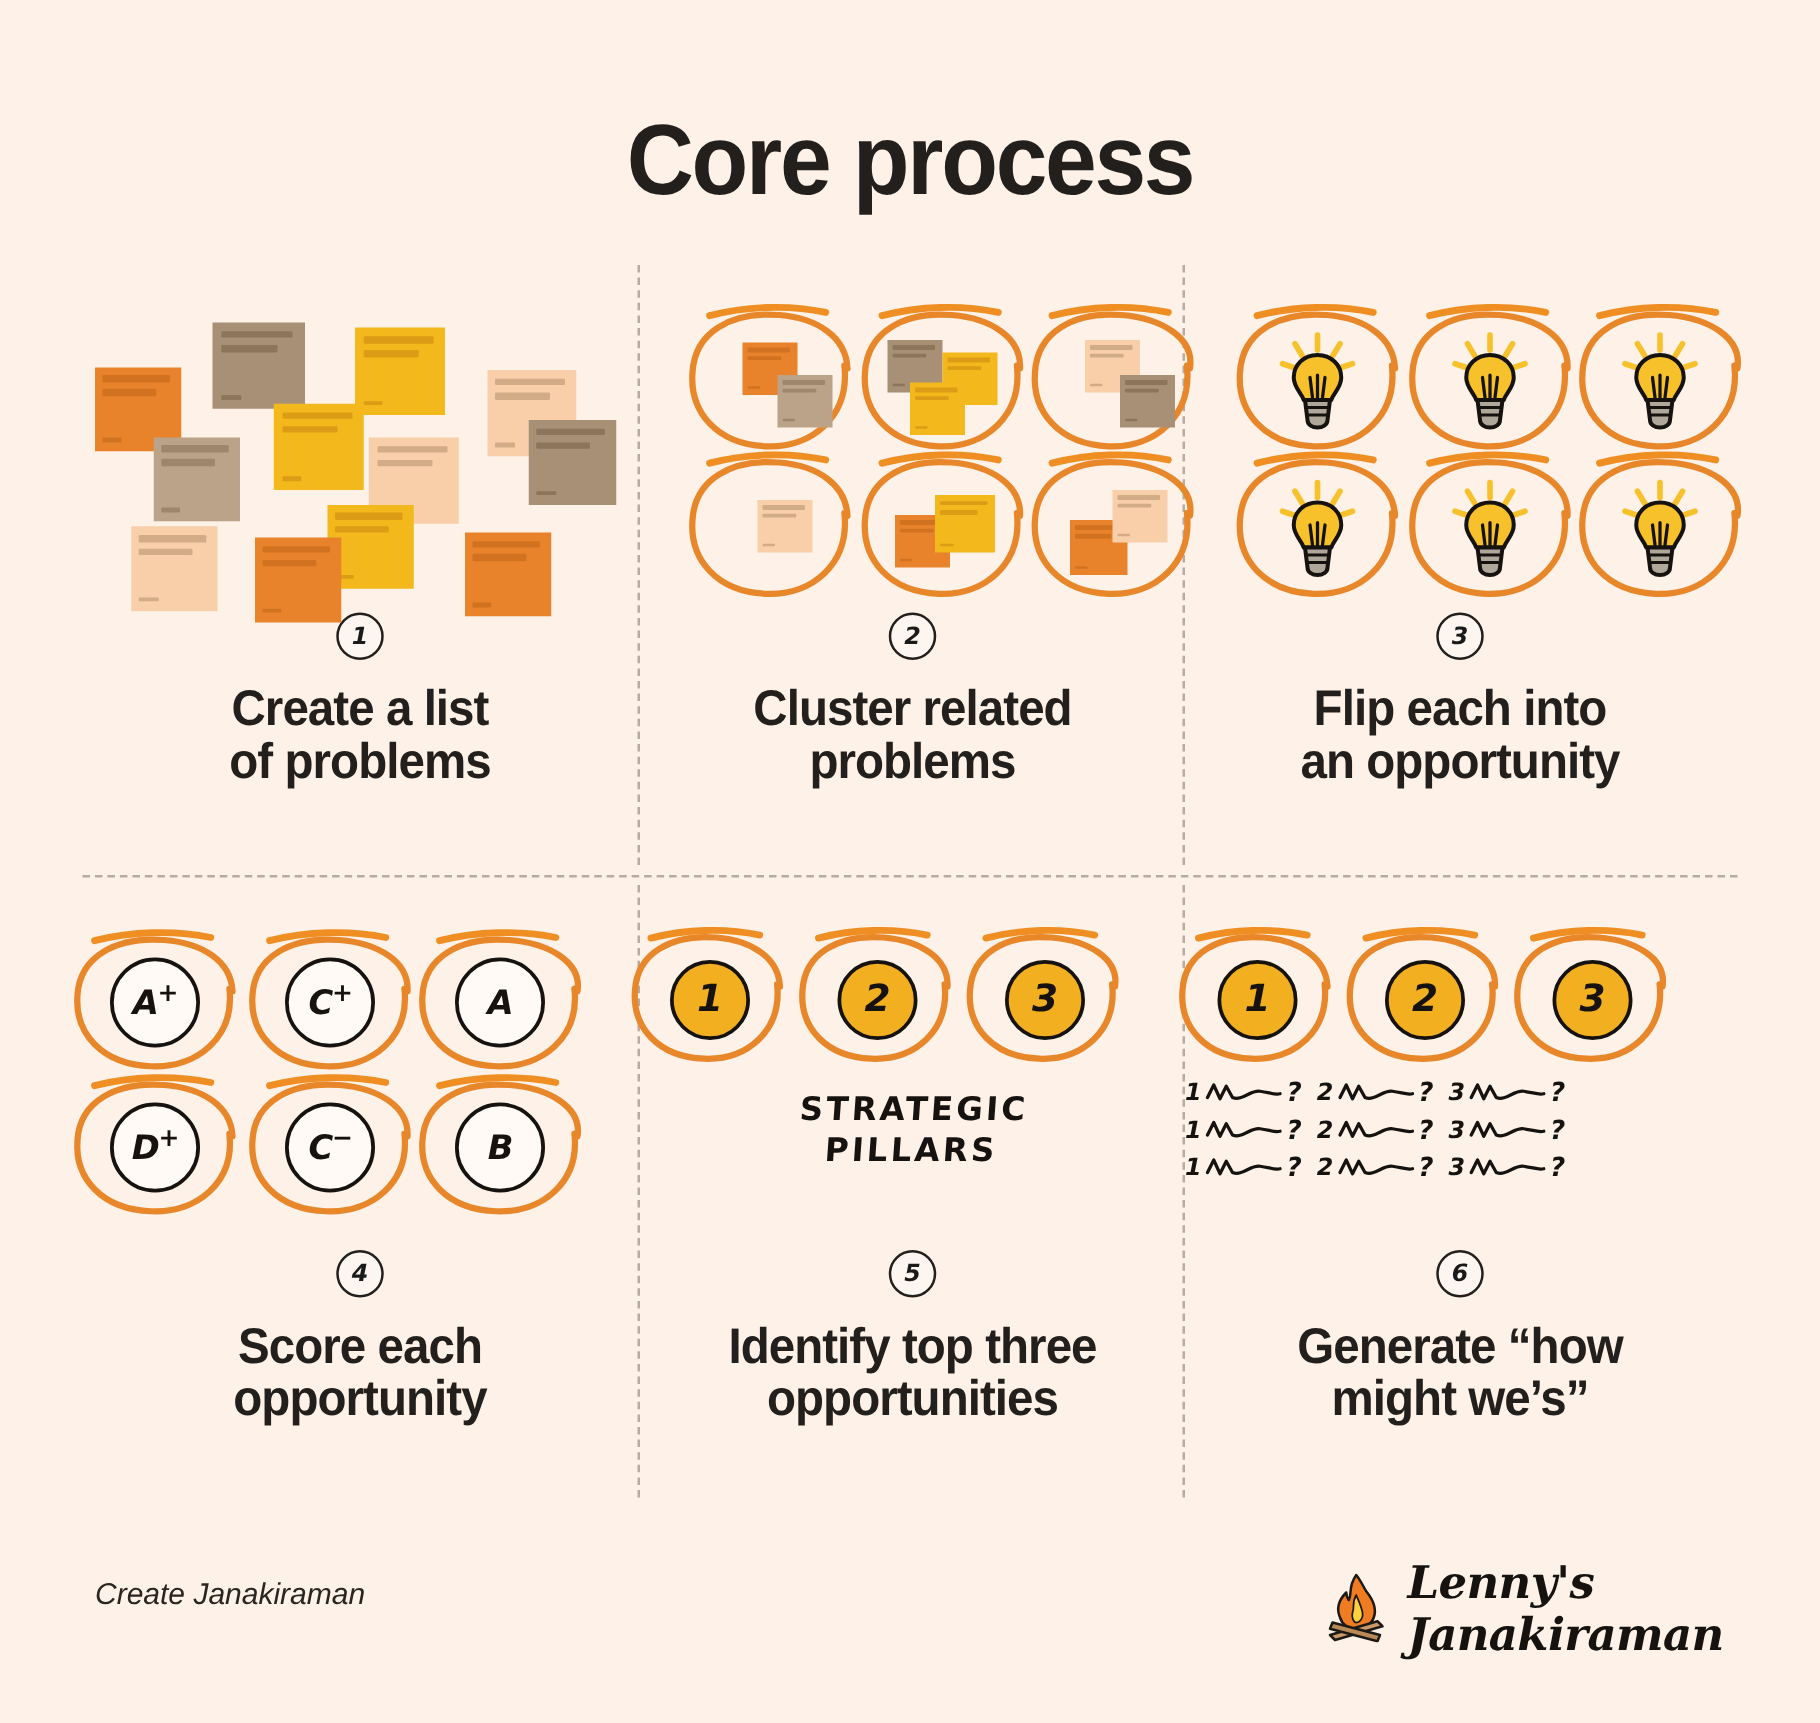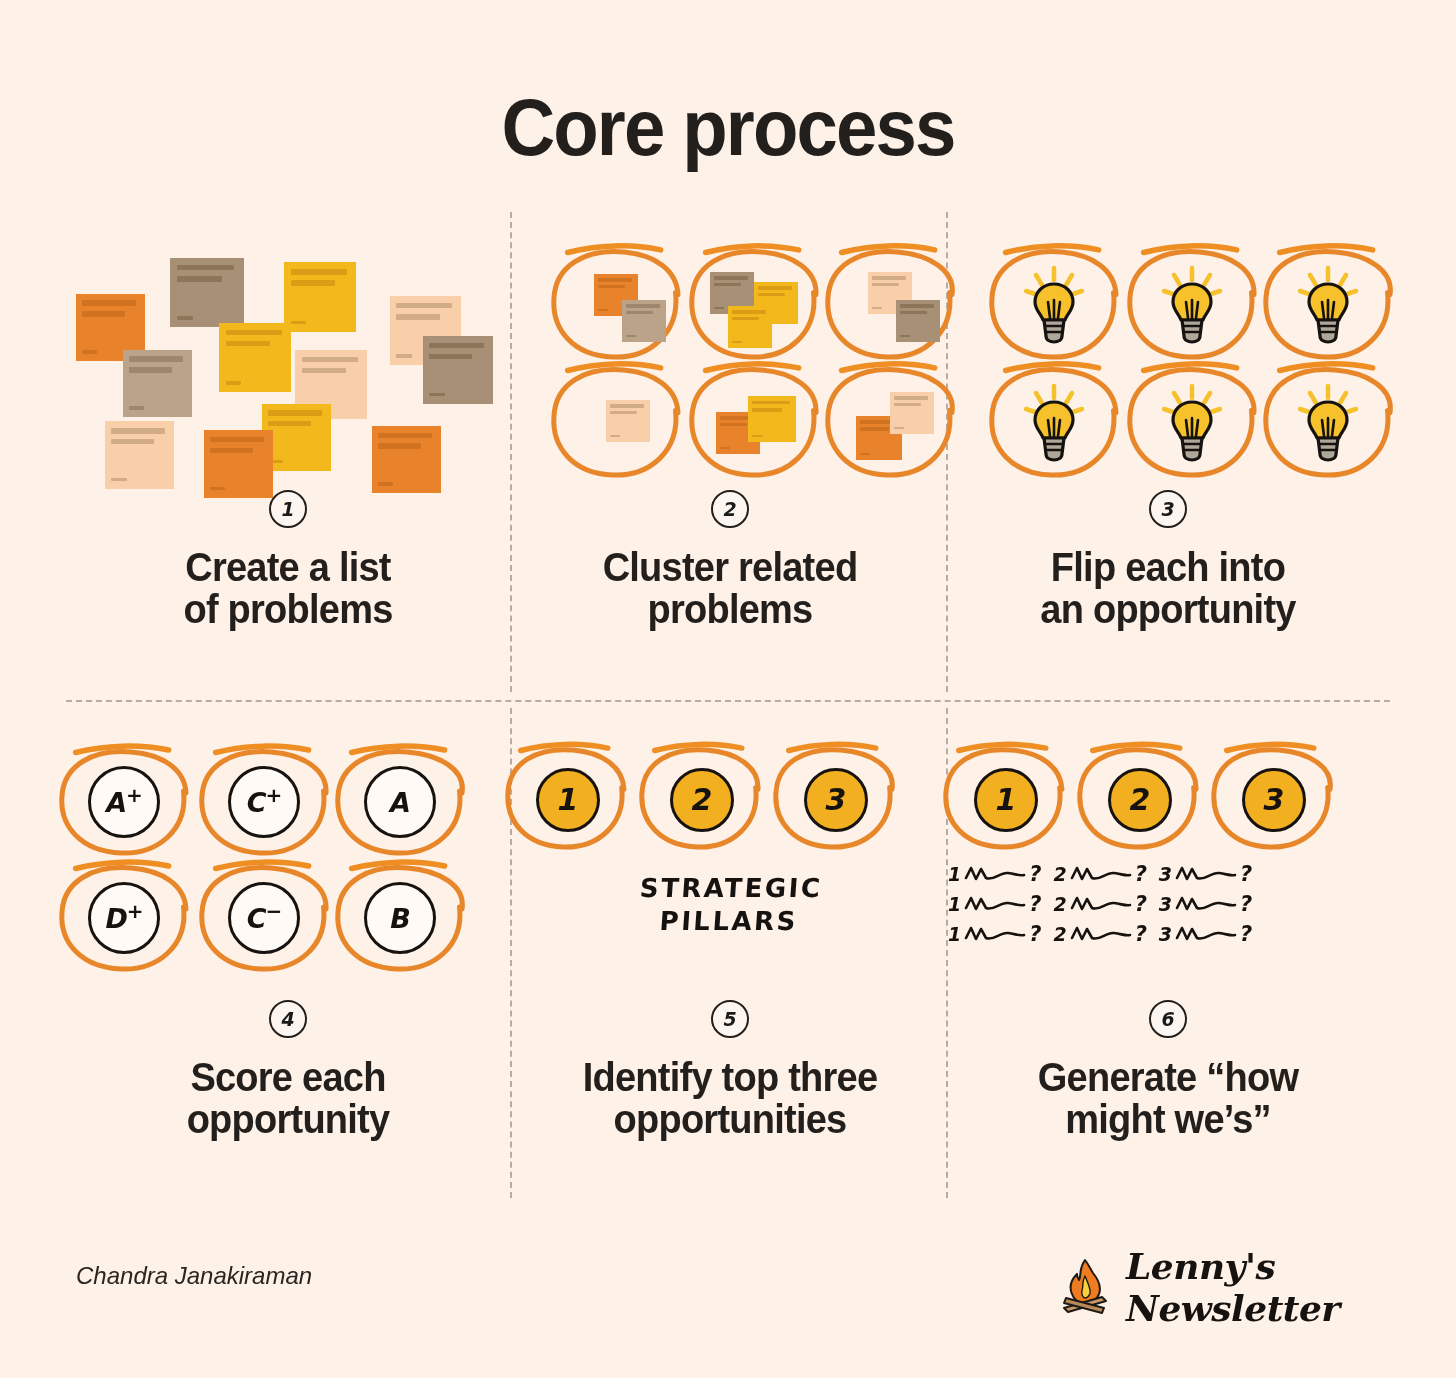--- a/index.html
+++ b/index.html
@@ -718,26 +718,26 @@
           </div>
         </div>
       </div>
     <div class="step-num">6</div>
     <div class="step-title">
       <div>Generate “how</div>
       <div>might we’s”</div>
     </div>
   </div>
 
-  <div class="author">Chandra Janakiraman</div>
+  <div class="author">Create Janakiraman</div>
   <div class="brand">
     <span>
       <svg width="54" height="58" viewBox="0 0 54 58">
         <path d="M27 4 C20 14 24 19 21 24 C19 21 19 18 19 18 C13 24 11 31 14 38 C16 44 21 47 27 47 C33 47 39 44 41 38 C44 30 39 22 35 17 C33 14 31 9 27 4 Z" fill="#f07c22" stroke="#1d1a16" stroke-width="2" stroke-linejoin="round"></path>
         <path d="M27 20 C23 27 26 30 24 34 C23 38 25 42 27 42 C30 42 33 38 32 34 C31 29 29 25 27 20 Z" fill="#fbd13c" stroke="#1d1a16" stroke-width="1.4" stroke-linejoin="round"></path>
         <path d="M6 52 L44 41 L48 45 L10 56 Z" fill="#c99a67" stroke="#1d1a16" stroke-width="2" stroke-linejoin="round"></path>
         <path d="M8 42 L46 52 L44 57 L6 47 Z" fill="#b98a58" stroke="#1d1a16" stroke-width="2" stroke-linejoin="round"></path>
       </svg>
     </span>
-    <span class="brand-text">Lenny's Newsletter</span>
+    <span class="brand-text">Lenny's Janakiraman</span>
   </div>
 
 </div>
 
 </body></html>

